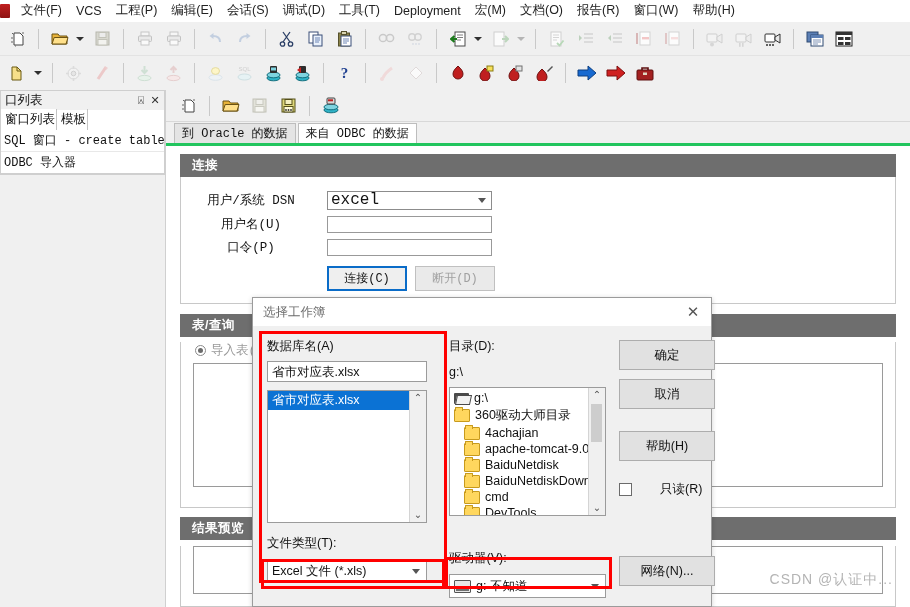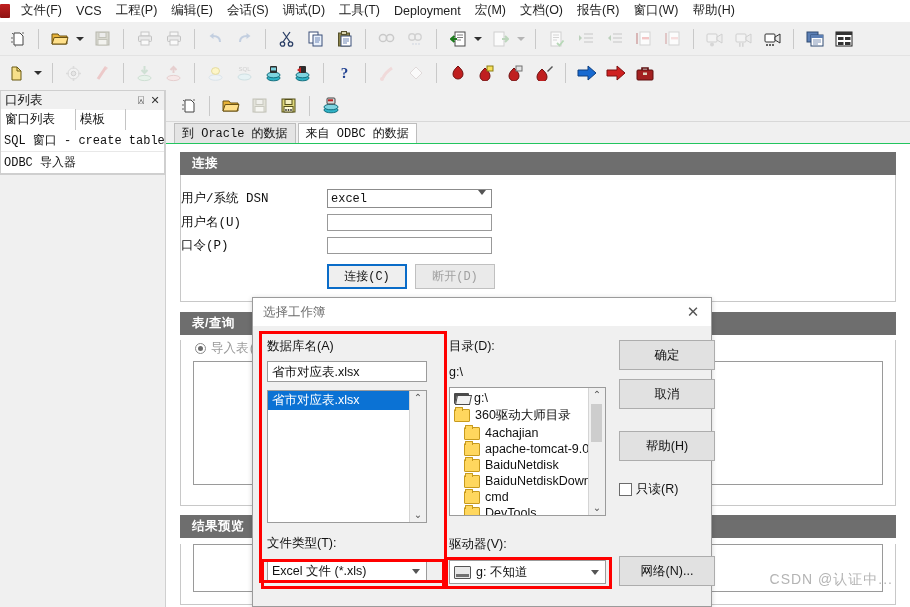--- a/index.html
+++ b/index.html
@@ -51,21 +51,21 @@
     height:19px;display:flex;align-items:center;background:#f0f0f0;
     border:1px solid #cfcfcf;border-bottom:none;padding:0 2px 0 4px;
   }
   .dock-title .t{flex:1;font-size:12.5px;color:#111;white-space:nowrap;overflow:hidden;}
   .dock-title .ic{width:14px;text-align:center;font-size:11px;color:#333;}
   .dock-tabs{
     display:flex;align-items:flex-end;height:20px;background:#fff;
     border-left:1px solid #cfcfcf;border-right:1px solid #cfcfcf;padding-left:0;
   }
   .dock-tab{
-    font-size:12.5px;padding:2px 20px 2px 4px;color:#111;border-right:1px solid #c4c4c4;
+    font-size:12.5px;padding:2px 1px 2px 4px;color:#111;border-right:1px solid #c4c4c4;
     white-space:nowrap;
     margin-top:24px;
   }
   .dock-tab.active{background:#fff;font-weight:normal;}
   .dock-list{
     background:#fff;border:1px solid #cfcfcf;border-top:none;
   }
   .dock-row{
     font-family:"Liberation Mono","DejaVu Sans Mono",monospace;
     font-size:12px;padding:2px 3px;white-space:nowrap;overflow:hidden;color:#111;
@@ -80,40 +80,40 @@
     border-bottom:1px solid #d8d8d8;
   }
   .tabstrip{height:22px;display:flex;align-items:flex-end;padding-left:8px;background:#f0f0f0;}
   .tabx{
     font-family:"Liberation Mono","DejaVu Sans Mono",monospace;
     font-size:12px;padding:3px 7px 3px 7px;border:1px solid #bdbdbd;border-bottom:none;
     background:#e4e4e4;color:#111;margin-right:2px;line-height:14px;
   }
   .tabx.active{background:#fff;border-bottom:1px solid #fff;position:relative;top:1px;}
   .content{position:absolute;left:0;top:53px;right:0;bottom:0;background:#fff;
-    border-top:1px solid #22c55e;}
+    border-top:3px solid #22c55e;}
   .grp-header{
     background:#6e6e6e;color:#fff;font-weight:bold;font-size:12.5px;
     padding:3px 0 3px 12px;letter-spacing:.5px;
   }
   .grp-box{border:1px solid #c8c8c8;border-top:none;background:#fff;}
   .formrow{display:flex;align-items:center;margin:6px 0;}
   .formlabel{
-    width:140px;text-align:left;padding-right:6px;font-size:12.5px;
+    width:140px;text-align:center;padding-right:6px;font-size:12.5px;
     font-family:"Liberation Mono","DejaVu Sans Mono",monospace;color:#111;white-space:nowrap;
   }
   .inputbox{
     width:165px;height:17px;border:1px solid #999;background:#fff;font-size:12px;
     font-family:"Liberation Mono","DejaVu Sans Mono",monospace;padding:0 3px;line-height:17px;
     box-sizing:border-box;
   }
   .selectbox{
-    width:165px;height:19px;border:1px solid #8c8c8c;background:#fff;font-size:12px;
+    width:165px;height:19px;border:1px solid #8c8c8c;background:#fff;font-size:16px;
     font-family:"Liberation Mono","DejaVu Sans Mono",monospace;padding:0 3px;line-height:19px;
-    box-sizing:border-box;display:flex;align-items:flex-start;justify-content:space-between;
+    box-sizing:border-box;display:flex;align-items:center;justify-content:space-between;
   }
   .chev{
     width:0;height:0;border-left:4px solid transparent;border-right:4px solid transparent;
     border-top:5px solid #555;margin-right:2px;
   }
   .btnrow{display:flex;margin:10px 0 0 146px;}
   .btn{
     font-family:"Liberation Mono","DejaVu Sans Mono",monospace;
     font-size:12px;padding:3px 0;width:80px;text-align:center;background:#e9e9e9;
     border:1px solid #9a9a9a;color:#111;box-sizing:border-box;
@@ -726,35 +726,35 @@
           <div class="thumb"></div>
           <div class="arr">⌄</div>
         </div>
       </div>
     </div>
 
     <div style="position:absolute;left:366px;top:14px;width:100px;">
       <div class="dlg-btn">确定</div>
       <div class="dlg-btn" style="margin-top:9px;">取消</div>
       <div class="dlg-btn" style="margin-top:22px;">帮助(H)</div>
-      <div style="display:flex;align-items:center;margin-top:20px;">
+      <div style="display:flex;align-items:center;margin-top:20px;gap:24px;">
         <span class="chk"></span>
         <span class="dlg-label">只读(R)</span>
       </div>
     </div>
 
     <div style="position:absolute;left:14px;top:209px;width:172px;">
       <div class="dlg-label">文件类型(T):</div>
       <div class="dlg-combo" style="width:160px;margin-top:7px;">
         <span>Excel 文件 (*.xls)</span>
         <span class="chev"></span>
       </div>
     </div>
 
-    <div style="position:absolute;left:196px;top:210px;width:160px;">
+    <div style="position:absolute;left:196px;top:224px;width:160px;">
       <div class="dlg-label">驱动器(V):</div>
       <div class="dlg-combo" style="width:157px;margin-top:7px;">
         <span style="display:flex;align-items:center;">
           <span class="drive-ico"></span>
           <span>g: 不知道</span>
         </span>
         <span class="chev"></span>
       </div>
     </div>
 

